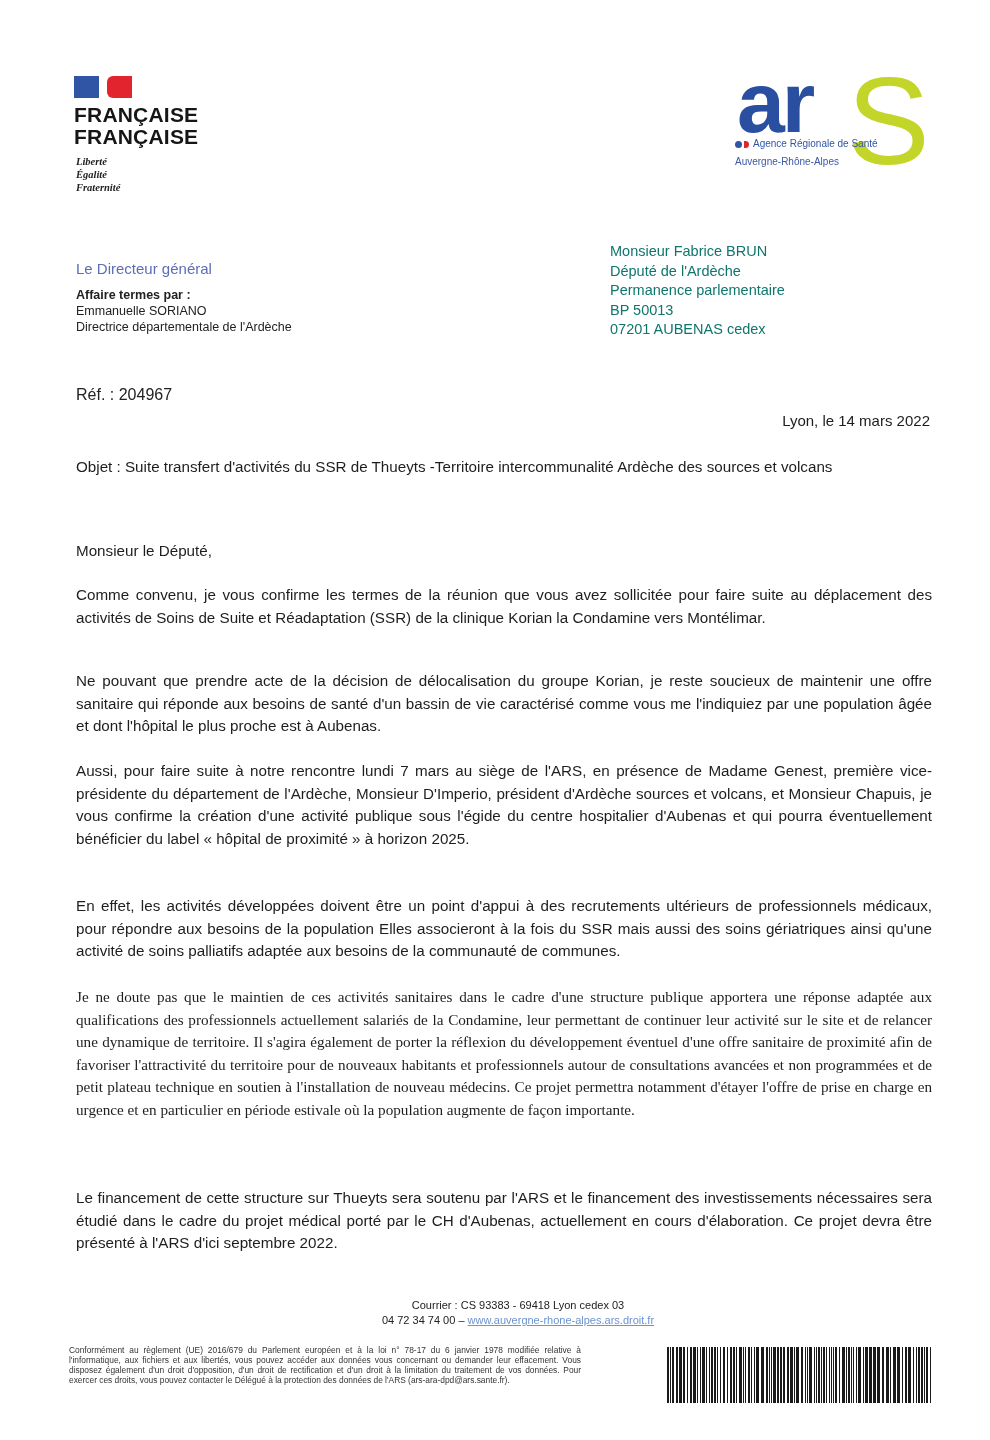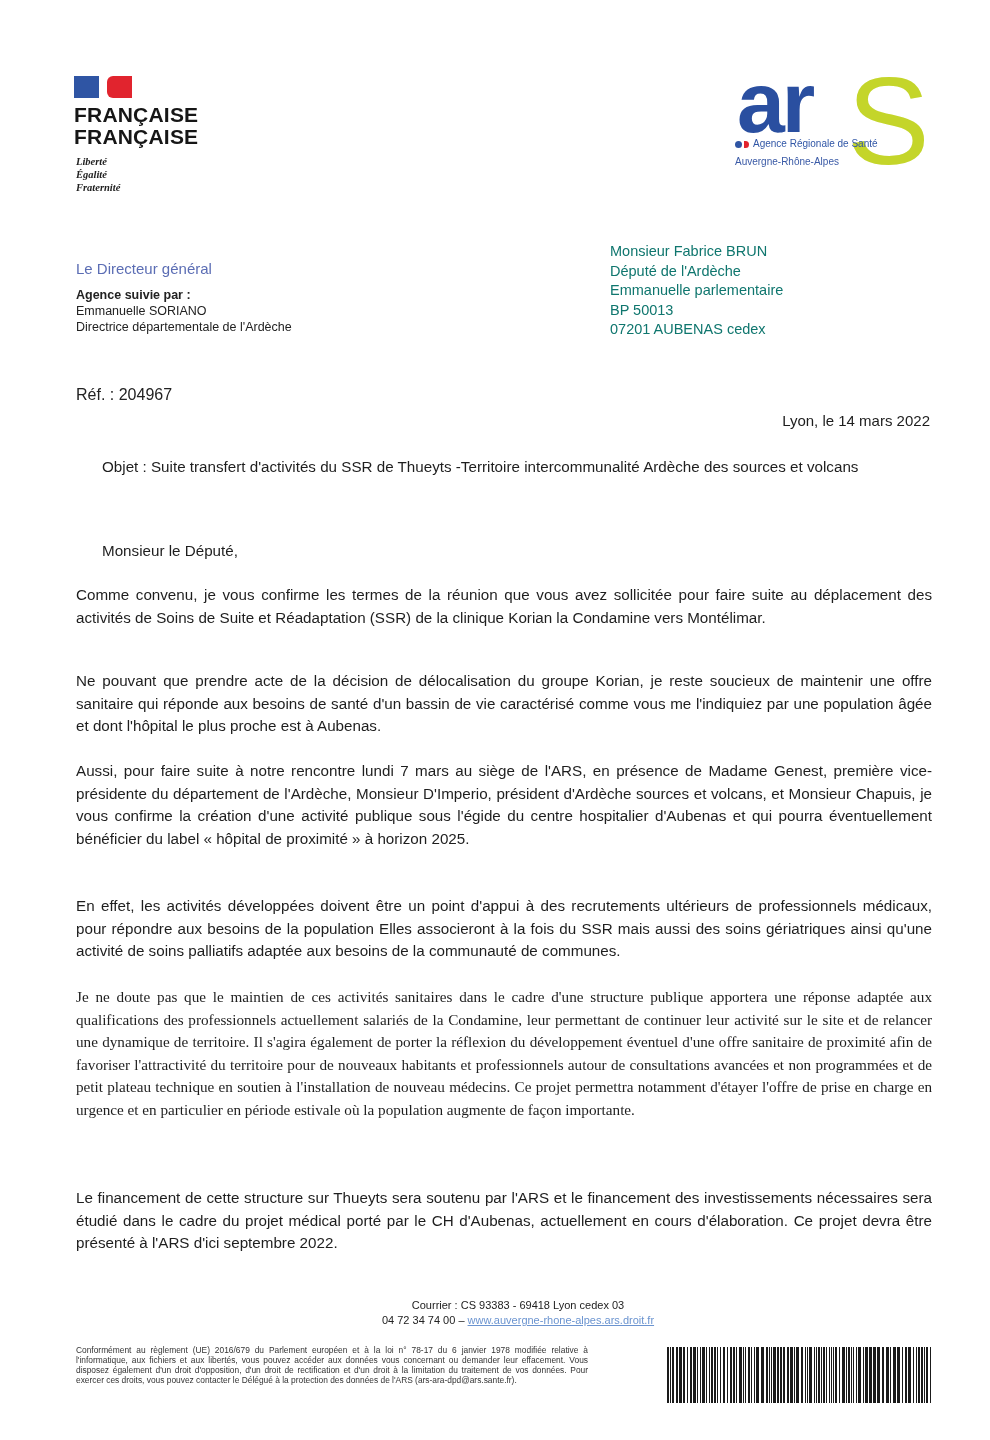--- a/index.html
+++ b/index.html
@@ -27,35 +27,35 @@
   .sender-title { left: 76px; top: 260px; font-size: 15px; color: #5b6db4; }
   .affaire { left: 76px; top: 287px; font-size: 12.5px; line-height: 16px; color:#222; }
   .affaire .lbl { font-weight: 700; }
   .ref { left: 76px; top: 386px; font-size: 16px; color:#222; }
 
   .recipient { left: 610px; top: 242px; font-size: 14.5px; line-height: 19.5px; color:#0f766e; }
   .date { right: 60px; top: 412px; font-size: 15px; color:#1d1d1d; text-align:right; }
 
   
   .body-text { left: 76px; width: 856px; font-size: 15.2px; line-height: 22.6px; color: #1e1e1e; text-align: justify; }
-  .body-text.left { text-align: left; margin-left: 26px; }
+  .body-text.left { text-align: left; }
   .objet { top: 456px; }
   .salutation { top: 540px; }
   .p1 { top: 584px; }
   .p2 { top: 670px; }
   .p3 { top: 760px; }
   .p4 { top: 895px; }
   .p5 { top: 986px; font-family: Liberation Serif, serif; }
   .p6 { top: 1187px; }
 
   
   .footer-addr { left: 0; width: 1036px; top: 1299px; font-size: 11px; text-align: center; color:#222; }
   .footer-contact { left: 0; width: 1036px; top: 1314px; font-size: 11px; text-align: center; color:#222; }
   .footer-contact a { color: #6b94d0; text-decoration: underline; }
-  .legal { left: 76px; top: 1345px; width: 512px; font-size: 8.4px; line-height: 10px; color:#333; text-align: justify; }
+  .legal { left: 69px; top: 1345px; width: 512px; font-size: 8.4px; line-height: 10px; color:#333; text-align: justify; }
 
   .barcode { left: 665px; top: 1345px; width: 270px; height: 60px; }
 </style>
 </head>
 <body>
 
 <div class="abs flag">
   <div class="blue"></div>
     <div class="red"></div>
 </div>
@@ -73,30 +73,30 @@
   <span class="ars-word">ar</span>
   <span class="ars-s">S</span>
   <div class="ars-sub1">
     <span class="dot"></span><span class="half"></span><span>Agence Régionale de Santé</span>
   </div>
   <div class="ars-sub2">Auvergne-Rhône-Alpes</div>
 </div>
 
 <div class="abs sender-title">Le Directeur général</div>
 <div class="abs affaire">
-  <div class="lbl">Agence suivie par :</div>
+  <div class="lbl">Affaire termes par :</div>
   <div>Emmanuelle SORIANO</div>
   <div>Directrice départementale de l'Ardèche</div>
 </div>
 <div class="abs ref">Réf. : 204967</div>
 
 <div class="abs recipient">
   <div>Monsieur Fabrice BRUN</div>
   <div>Député de l'Ardèche</div>
-  <div>Emmanuelle parlementaire</div>
+  <div>Permanence parlementaire</div>
   <div>BP 50013</div>
   <div>07201 AUBENAS cedex</div>
 </div>
 
 <div class="abs date">Lyon, le 14 mars 2022</div>
 
 <div class="abs body-text left objet">Objet : Suite transfert d'activités du SSR de Thueyts -Territoire intercommunalité Ardèche des sources et volcans</div>
 <div class="abs body-text left salutation">Monsieur le Député,</div>
 <div class="abs body-text p1">Comme convenu, je vous confirme les termes de la réunion que vous avez sollicitée pour faire suite au déplacement des activités de Soins de Suite et Réadaptation (SSR) de la clinique Korian la Condamine vers Montélimar.</div>
 <div class="abs body-text p2">Ne pouvant que prendre acte de la décision de délocalisation du groupe Korian, je reste soucieux de maintenir une offre sanitaire qui réponde aux besoins de santé d'un bassin de vie caractérisé comme vous me l'indiquiez par une population âgée et dont l'hôpital le plus proche est à Aubenas.</div>

